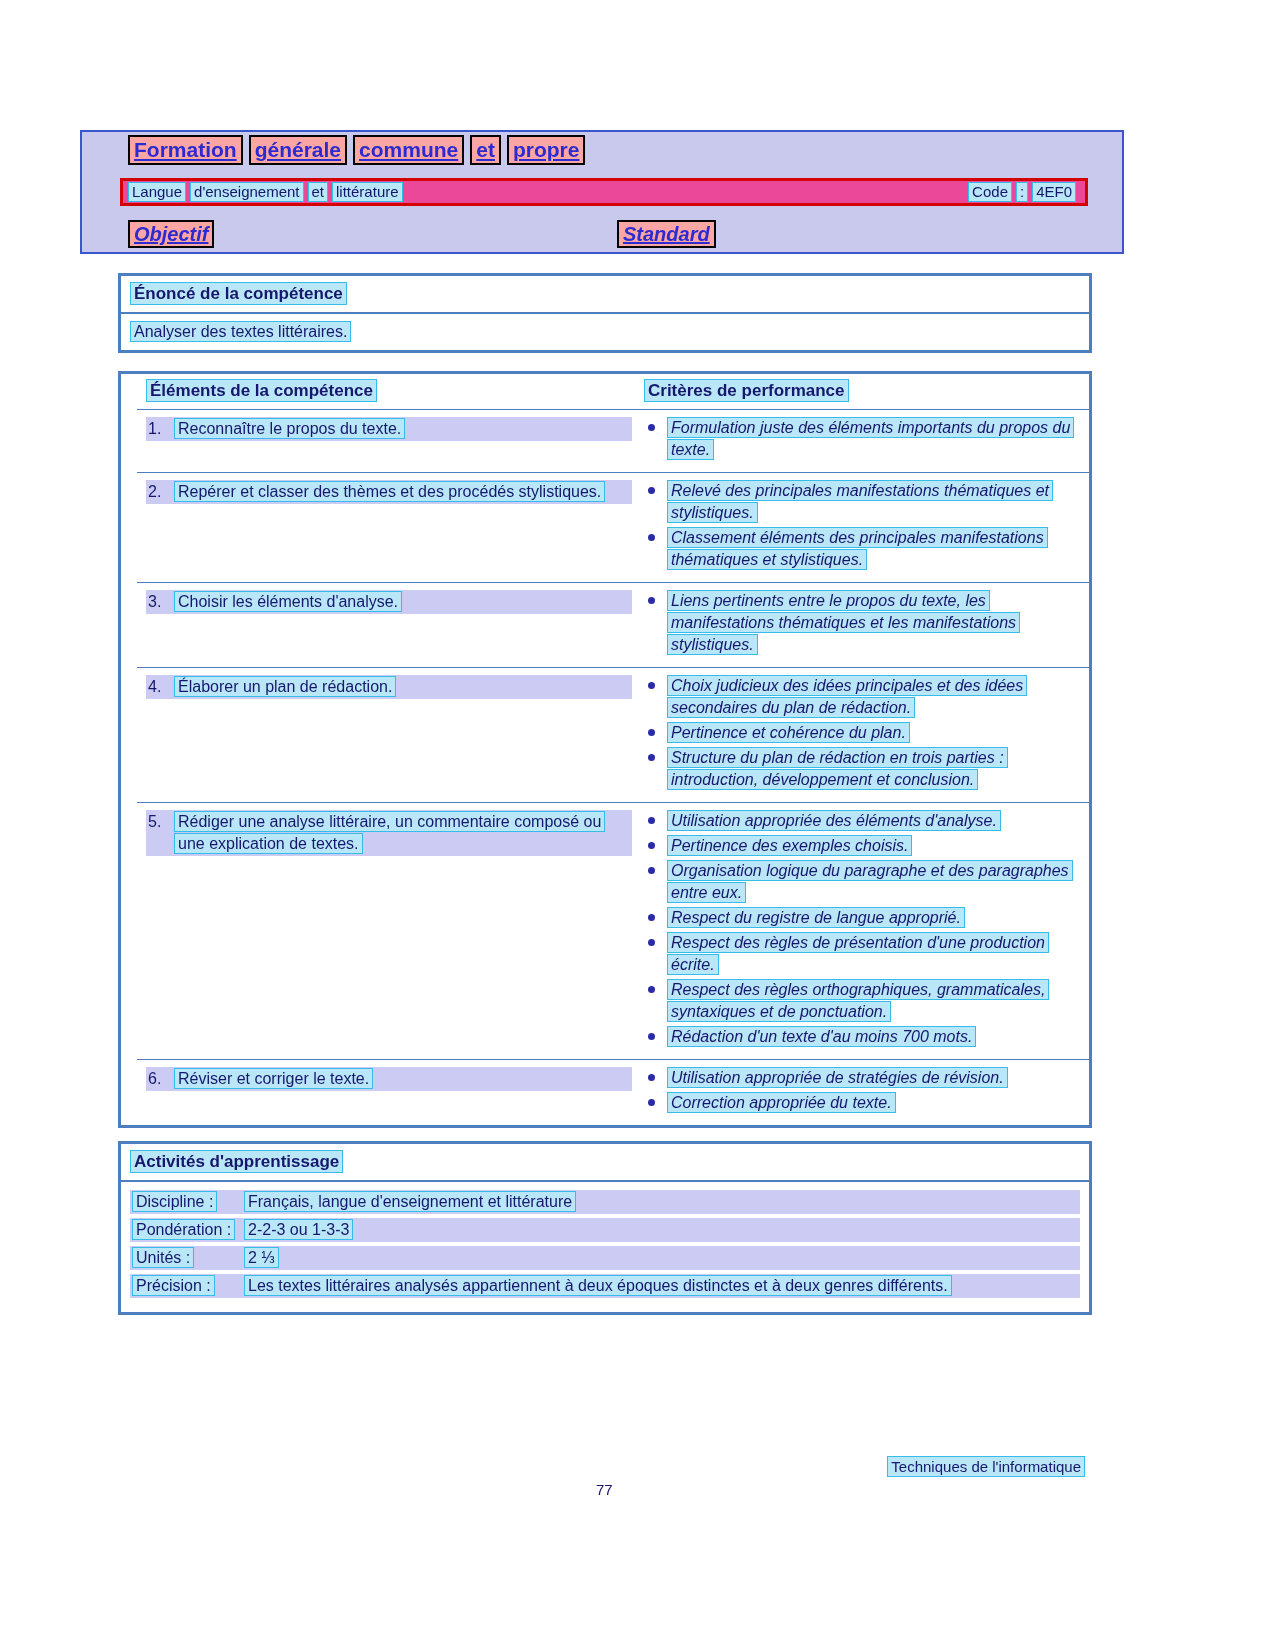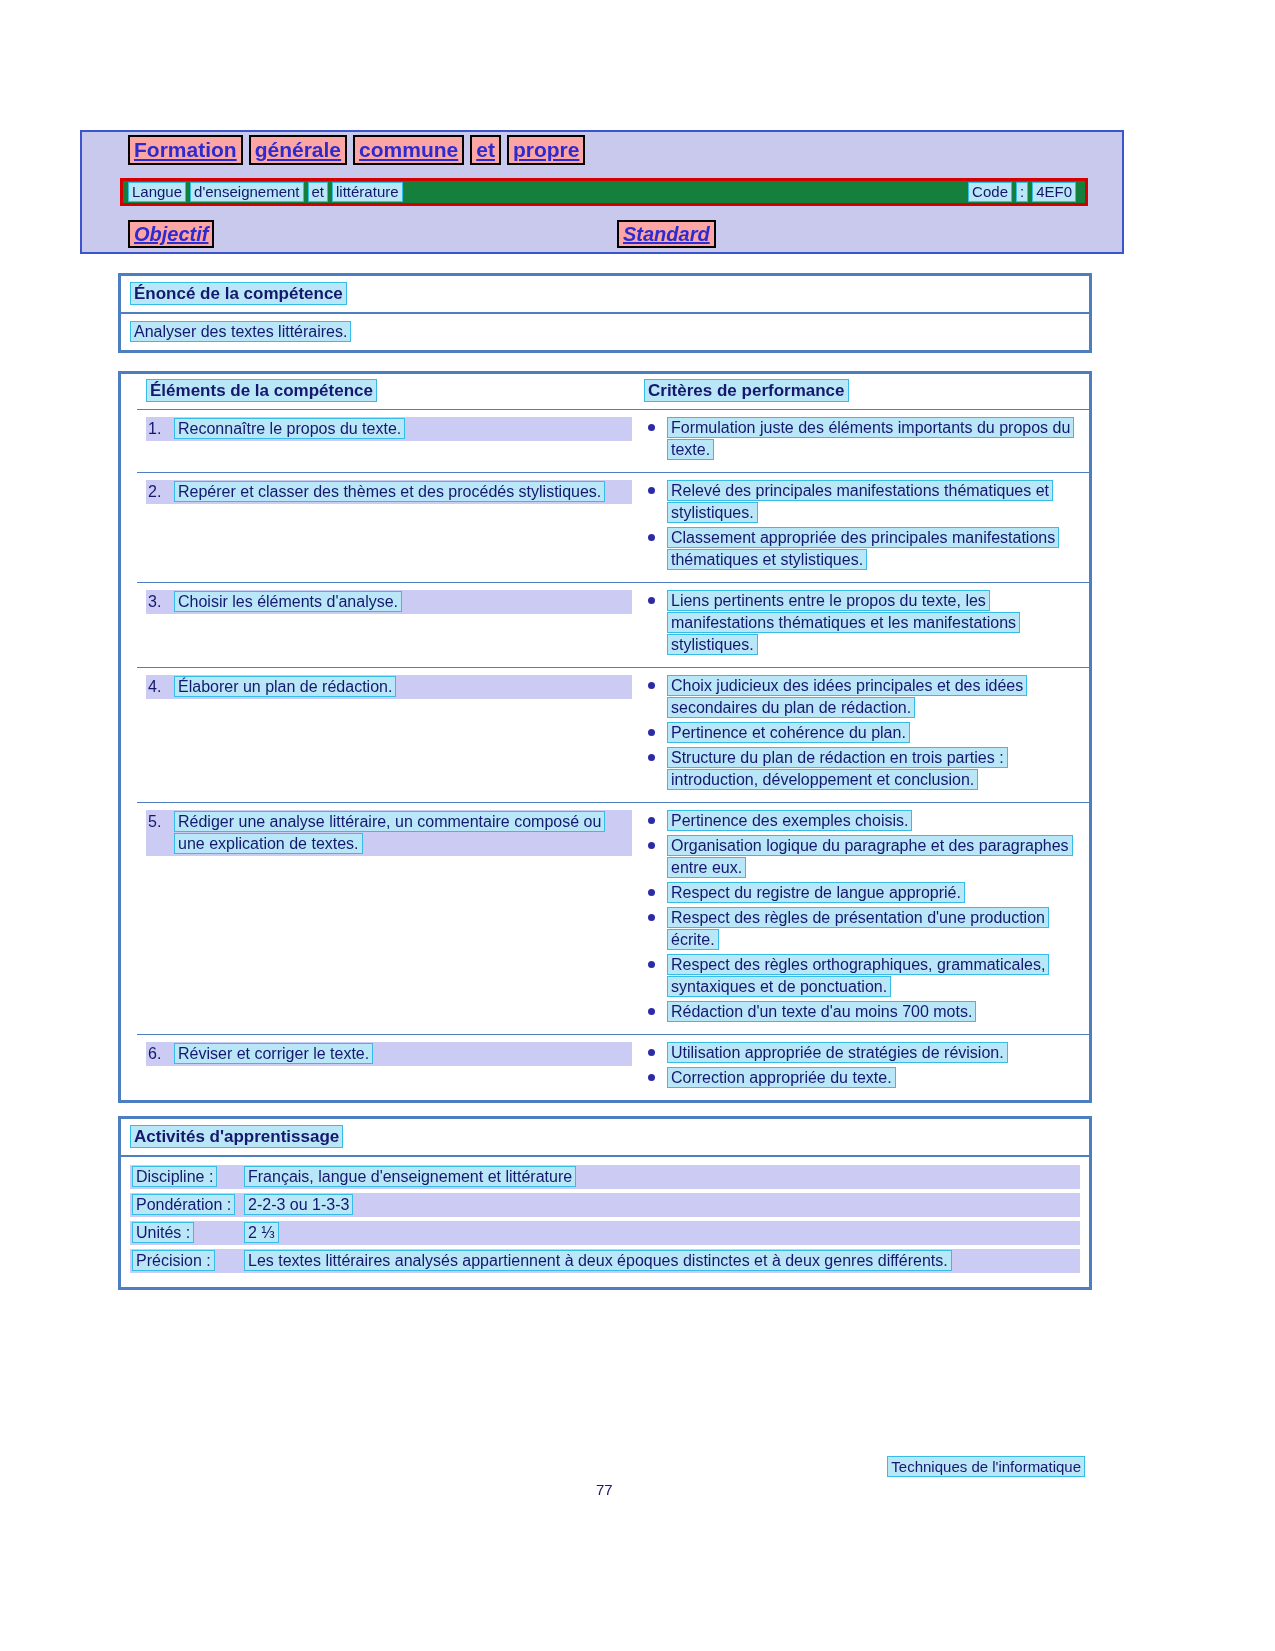--- a/index.html
+++ b/index.html
@@ -29,21 +29,21 @@
   .header-box {
     position:absolute; left:80px; top:130px; width:1040px; height:120px;
     background:#c9c9ee; border:2px solid #3c55cc;
   }
   .doc-title {
     position:absolute; left:46px; top:3px; font-size:21px; line-height:26px;
     font-weight:bold; color:#2b2bd0; white-space:nowrap;
   }
   .course-bar {
     position:absolute; left:38px; top:46px; width:952px; height:22px;
-    background:#15803d; border:3px solid #d40000;
+    background:#ec4899; border:3px solid #d40000;
     display:flex; justify-content:space-between; align-items:center;
     padding:0 5px; font-size:15px; line-height:18px; white-space:nowrap;
   }
   .objectif-label, .standard-label {
     position:absolute; top:88px; font-size:20px; line-height:24px;
     font-weight:bold; font-style:italic; color:#2b2bd0;
   }
   .objectif-label { left:46px; }
   .standard-label { left:535px; }
 
@@ -62,21 +62,21 @@
   .col-l { width:486px; flex:none; box-sizing:border-box; }
   .col-r { flex:1; padding-left:12px; box-sizing:border-box; }
   .c-row { display:flex; padding:7px 9px 11px; border-bottom:1px solid #4d7ebf; }
   .c-row:last-child { border-bottom:none; }
   .elem { display:flex; background:#cbcbf4; padding:1px 2px; box-sizing:border-box; width:100%; }
   .elem-num { flex:none; width:26px; }
   .elem-text { flex:1; }
   .crit-item { display:flex; margin-bottom:3px; }
   .crit-item:last-child { margin-bottom:0; }
   .dot { flex:none; width:7px; height:7px; border-radius:50%; background:#2b2ba6; margin:7px 12px 0 4px; }
-  .crit-text { flex:1; }
+  .crit-text { flex:1;font-style:italic; }
 
   .tbl-act .act-body { padding:5px 0 10px; }
   .act-row { display:flex; background:#cbcbf4; margin:3px 9px 4px; padding:1px 2px; }
   .act-label { flex:none; width:112px; }
   .act-value { flex:1; }
 
   
   .footer-right { position:absolute; top:1457px; right:190px; font-size:15px; line-height:20px; }
   .page-num { position:absolute; top:1480px; left:596px; font-size:15px; line-height:20px; }
 </style>
@@ -141,21 +141,21 @@
                 <span class="elem-text"><span class="hl">Repérer et classer des thèmes et des procédés stylistiques.</span></span>
               </div>
             </div>
             <div class="col-r">
               <div class="crit-item">
                 <span class="dot"></span>
                 <span class="crit-text"><span class="hl">Relevé des principales manifestations thématiques et stylistiques.</span></span>
               </div>
               <div class="crit-item">
                 <span class="dot"></span>
-                <span class="crit-text"><span class="hl">Classement appropriée des principales manifestations thématiques et stylistiques.</span></span>
+                <span class="crit-text"><span class="hl">Classement éléments des principales manifestations thématiques et stylistiques.</span></span>
               </div>
             </div>
           </div>
           <div class="c-row">
             <div class="col-l">
               <div class="elem">
                 <span class="elem-num">3.</span>
                 <span class="elem-text"><span class="hl">Choisir les éléments d'analyse.</span></span>
               </div>
             </div>
@@ -189,20 +189,24 @@
             </div>
           </div>
           <div class="c-row">
             <div class="col-l">
               <div class="elem">
                 <span class="elem-num">5.</span>
                 <span class="elem-text"><span class="hl">Rédiger une analyse littéraire, un commentaire composé ou une explication de textes.</span></span>
               </div>
             </div>
             <div class="col-r">
+              <div class="crit-item">
+                <span class="dot"></span>
+                <span class="crit-text"><span class="hl">Utilisation appropriée des éléments d'analyse.</span></span>
+              </div>
               <div class="crit-item">
                 <span class="dot"></span>
                 <span class="crit-text"><span class="hl">Pertinence des exemples choisis.</span></span>
               </div>
               <div class="crit-item">
                 <span class="dot"></span>
                 <span class="crit-text"><span class="hl">Organisation logique du paragraphe et des paragraphes entre eux.</span></span>
               </div>
               <div class="crit-item">
                 <span class="dot"></span>

